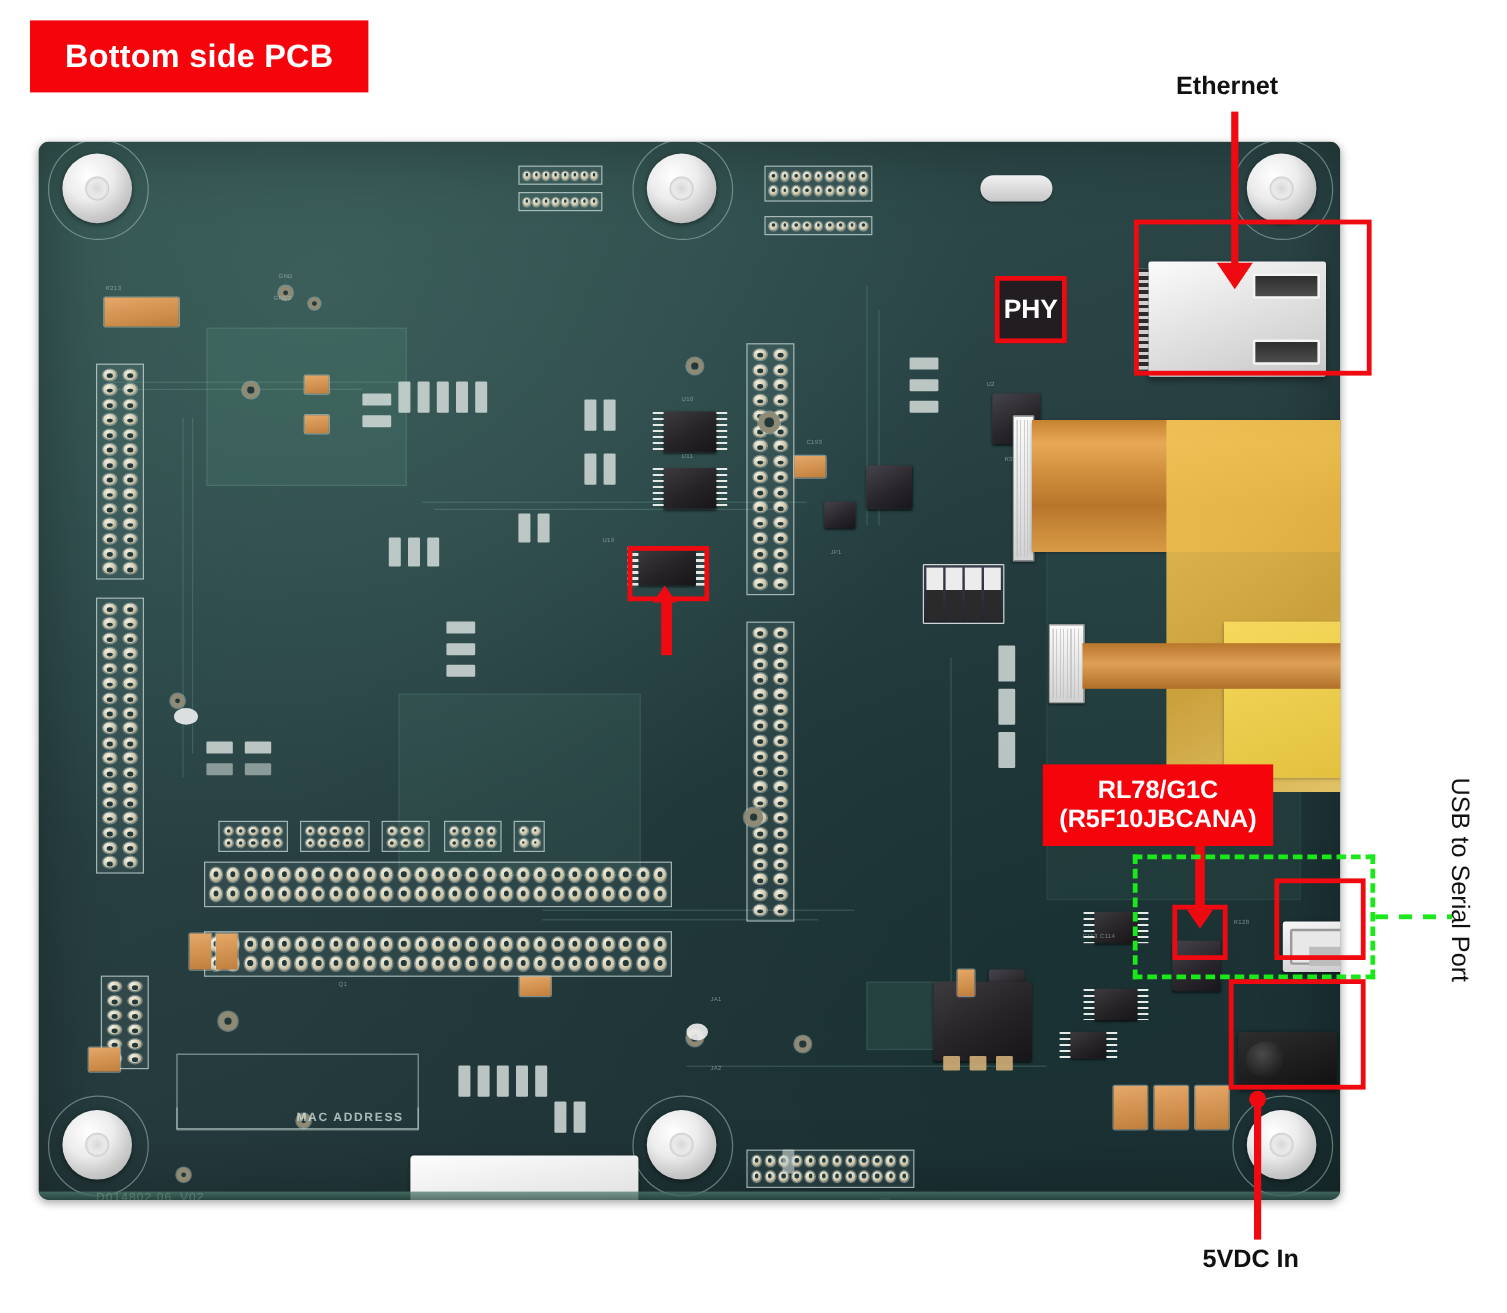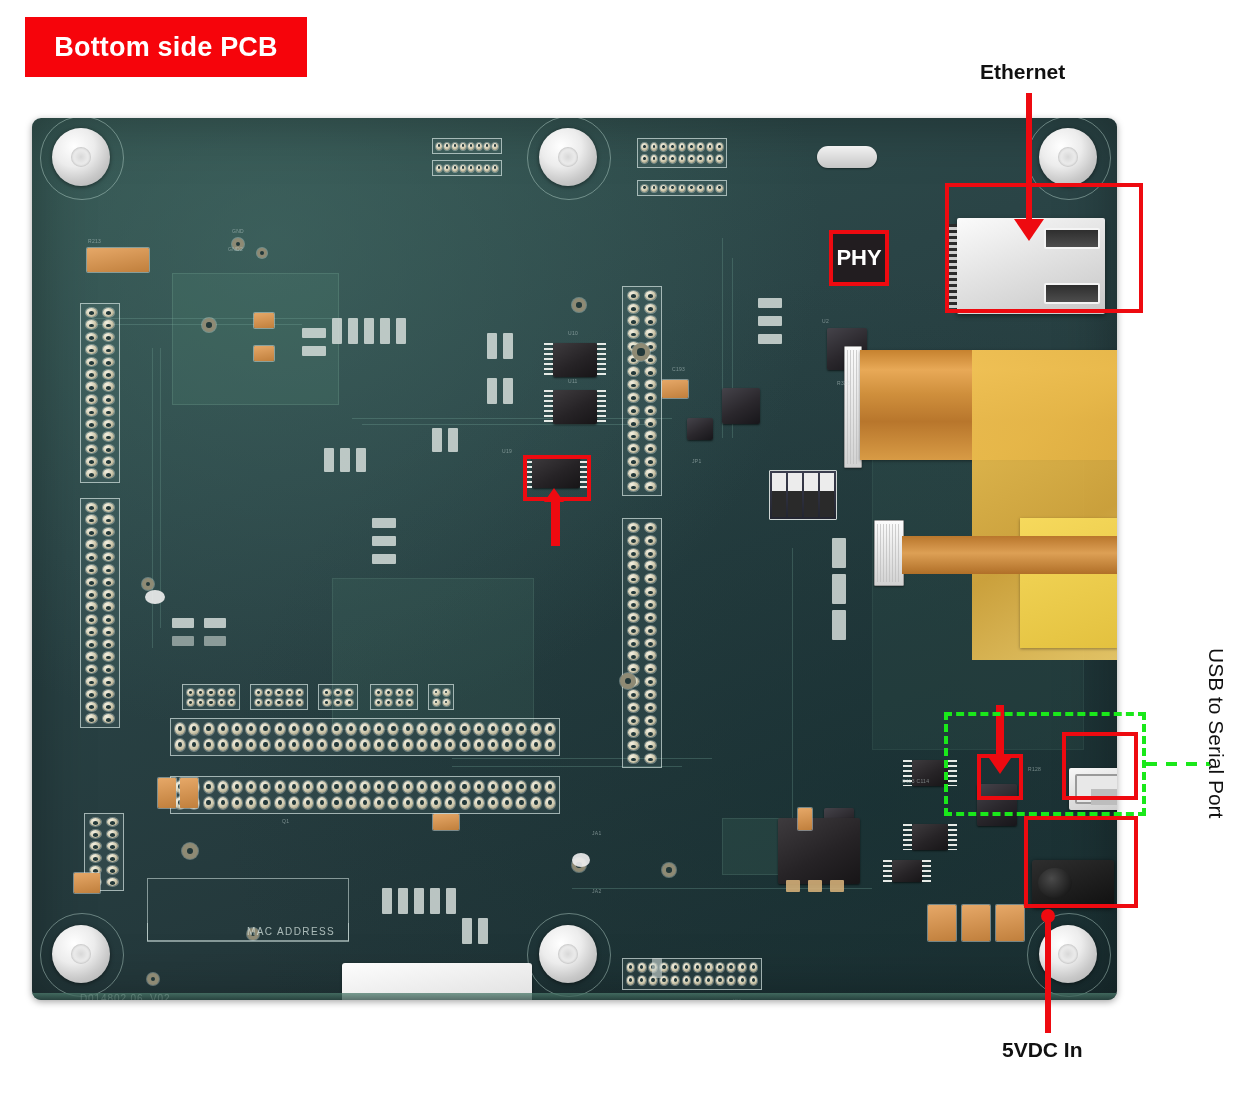--- a/index.html
+++ b/index.html
@@ -1430,21 +1430,21 @@
     </div>
 
     <div id="jack" style="left:1000px;top:742px;width:82px;height:48px;">
       <div class="barrel"></div>
     </div>
 
     <div id="sticker" style="left:310px;top:845px;width:190px;height:48px;"></div>
 
     <div class="silkbox" style="left:115px;top:760px;width:200px;height:62px;"></div>
     <div class="silkbox" style="left:115px;top:805px;width:200px;height:17px;border-top:none;"></div>
-    <div class="silktext" style="left:215px;top:808px;font-size:10px;">MAC ADDRESS</div>
+    <div class="silktext" style="left:215px;top:808px;font-size:10px;font-weight:bold;">MAC ADDRESS</div>
 
     <div class="silktext" style="left:48px;top:875px;font-size:10px;letter-spacing:.9px;">D014802.06_V02</div>
 
     <div class="silktiny" style="left:56px;top:120px;">R213</div>
     <div class="silktiny" style="left:200px;top:110px;">GND</div>
     <div class="silktiny" style="left:196px;top:128px;">GND2</div>
     <div class="silktiny" style="left:536px;top:212px;">U10</div>
     <div class="silktiny" style="left:536px;top:260px;">U11</div>
     <div class="silktiny" style="left:470px;top:330px;">U19</div>
     <div class="silktiny" style="left:660px;top:340px;">JP1</div>
@@ -1467,20 +1467,24 @@
 
   <div class="blklabel" style="left:829px;top:142px;width:60px;height:56px;font-size:22px;">
     <span>PHY</span>
   </div>
 
   <div class="redbox" style="left:523px;top:367px;width:68px;height:46px;"></div>
   <div class="redline" style="left:551px;top:410px;width:9px;height:48px;"></div>
   <div class="arrowhead" style="left:544px;top:400px;
        border-left:10px solid transparent;border-right:10px solid transparent;border-bottom:14px solid #ee0a10;"></div>
 
+  <div class="redlabel" style="left:869px;top:549px;width:192px;height:68px;font-size:21px;flex-direction:column;">
+    <span>RL78/G1C</span>
+    <span>(R5F10JBCANA)</span>
+  </div>
   <div class="redline" style="left:996px;top:617px;width:8px;height:55px;"></div>
   <div class="arrowhead" style="left:989px;top:670px;
        border-left:11px solid transparent;border-right:11px solid transparent;border-top:16px solid #ee0a10;"></div>
   <div class="redbox" style="left:977px;top:666px;width:46px;height:46px;"></div>
 
   <div class="redbox" style="left:1062px;top:644px;width:76px;height:68px;"></div>
 
   <div class="grnbox" style="left:944px;top:624px;width:202px;height:104px;"></div>
   <div class="grnline" style="left:1146px;top:674px;width:64px;"></div>
   <div id="usb-serial-text" style="left:1228px;top:560px;">USB to Serial Port</div>

